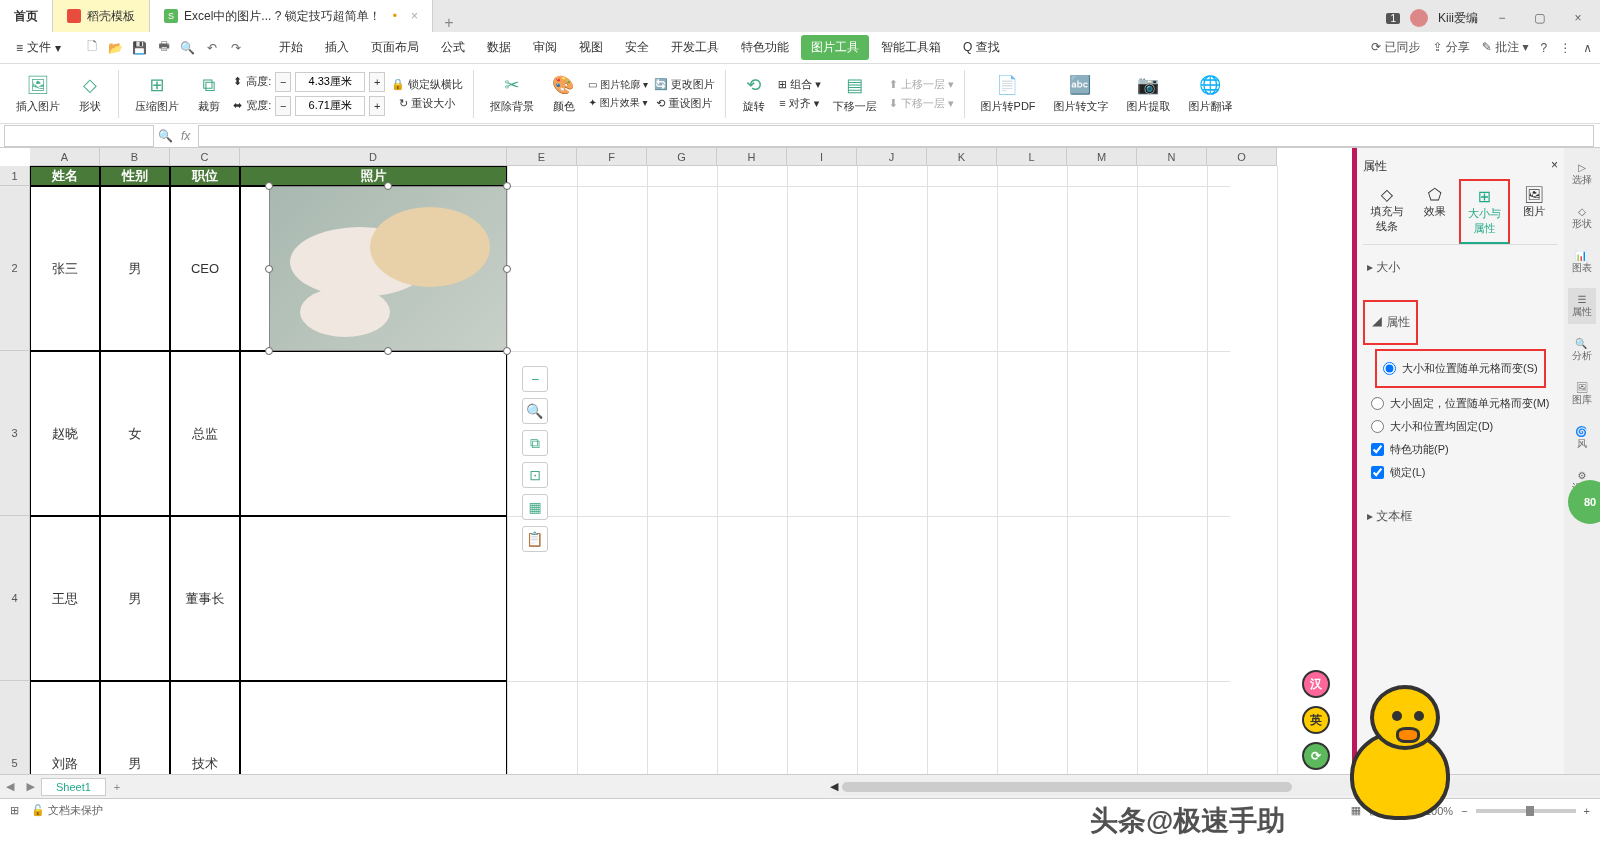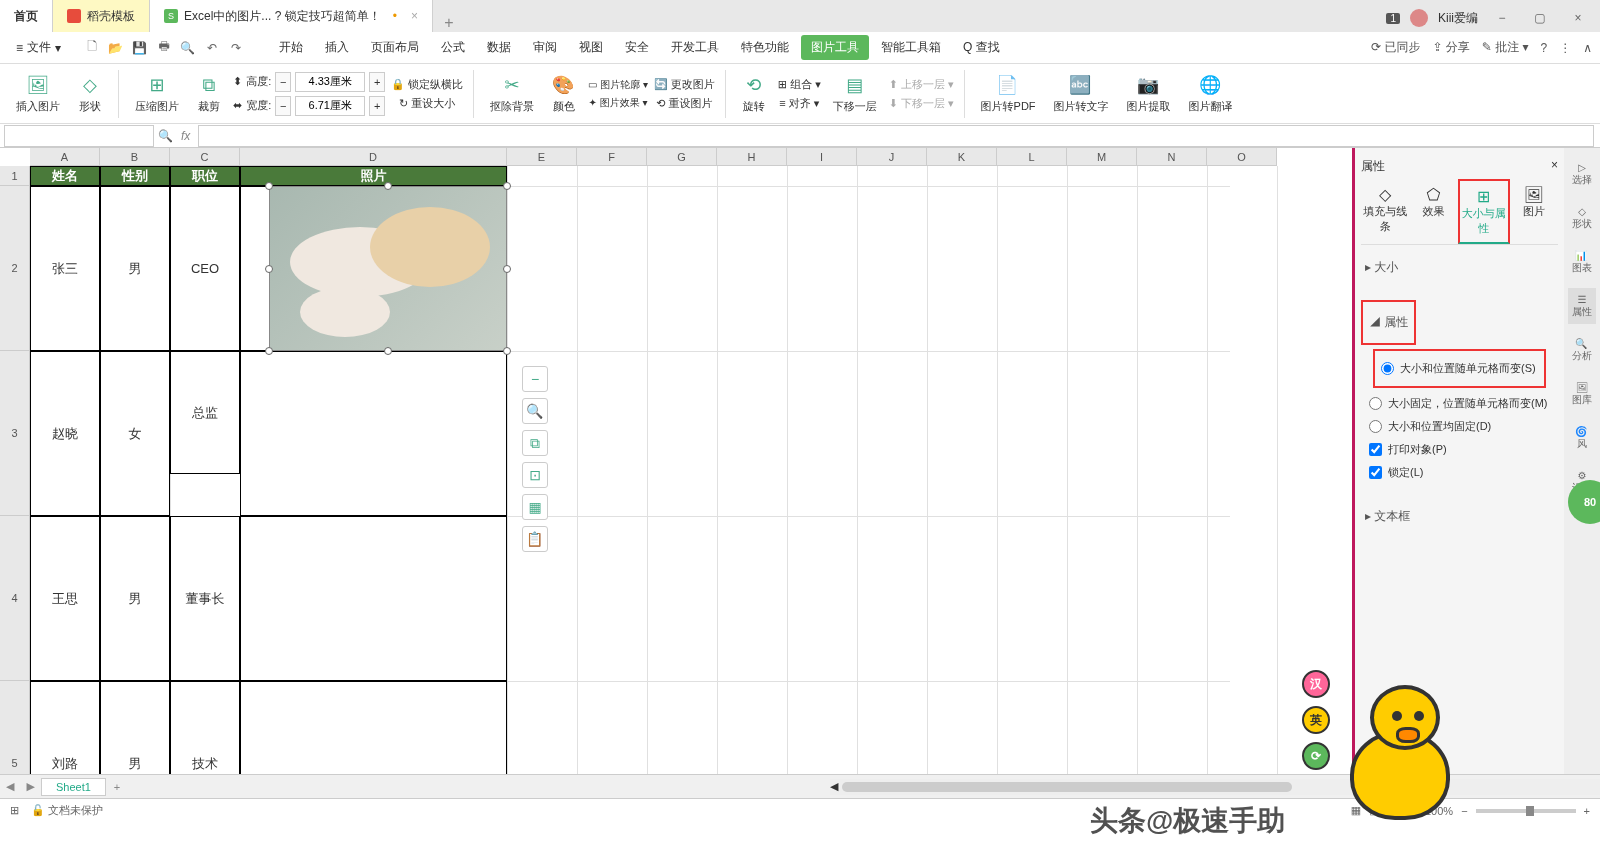--- a/index.html
+++ b/index.html
@@ -48,21 +48,21 @@
 .gline-h { position:absolute; left:0; right:0; height:1px; background:#e0e0e0; }
 .data-table { position:absolute; left:0; top:0; }
 .dt-cell { position:absolute; display:flex; align-items:center; justify-content:center; font-size:13px; }
 .dt-header { background:#4a7a3a; color:#fff; font-weight:bold; }
 .dt-border { border:1px solid #000; }
 .cat-img { position:absolute; left:239px; top:20px; width:238px; height:165px; background:linear-gradient(135deg,#a8b8b0,#c8d0c8); border:1px solid #888; }
 .cat-shape { position:absolute; background:#f0e8e0; border-radius:50%; }
 .sel-handle { position:absolute; width:8px; height:8px; background:#fff; border:1px solid #666; border-radius:50%; }
 .float-tools { position:absolute; left:492px; top:200px; display:flex; flex-direction:column; gap:6px; }
 .ftool { width:26px; height:26px; border:1px solid #ccc; border-radius:3px; background:#fff; display:flex; align-items:center; justify-content:center; color:#4a8; font-size:14px; cursor:pointer; }
-.panel { width:248px; border-left:3px solid #be185d; background:#f5f5f5; display:flex; }
+.panel { width:248px; border-left:5px solid #be185d; background:#f5f5f5; display:flex; }
 .panel-main { flex:1; padding:6px; }
 .panel-title { font-size:12px; padding:4px 0; display:flex; justify-content:space-between; }
 .panel-tabs { display:flex; gap:0; border-bottom:1px solid #ddd; margin-bottom:8px; }
 .ptab { flex:1; text-align:center; padding:6px 2px; font-size:11px; cursor:pointer; }
 .ptab.active { color:#2a8; border-bottom:2px solid #2a8; }
 .ptab-hl { border:2px solid #e33; }
 .psection { padding:6px 4px; font-size:12px; color:#555; cursor:pointer; }
 .psection.hl { border:2px solid #e33; display:inline-block; padding:12px 6px; }
 .pradio-group { border:2px solid #e33; padding:6px; margin:4px 12px; }
 .pradio { display:flex; align-items:center; gap:6px; padding:4px 0; font-size:11px; }
@@ -305,21 +305,21 @@
             <div class="dt-cell dt-header dt-border" style="left: 0px; top: 0px; width: 70px; height: 20px;">姓名</div>
             <div class="dt-cell dt-header dt-border" style="left: 70px; top: 0px; width: 70px; height: 20px;">性别</div>
             <div class="dt-cell dt-header dt-border" style="left: 140px; top: 0px; width: 70px; height: 20px;">职位</div>
             <div class="dt-cell dt-header dt-border" style="left: 210px; top: 0px; width: 267px; height: 20px;">照片</div>
             <div class="dt-cell dt-border" style="left: 0px; top: 20px; width: 70px; height: 165px;">张三</div>
             <div class="dt-cell dt-border" style="left: 70px; top: 20px; width: 70px; height: 165px;">男</div>
             <div class="dt-cell dt-border" style="left: 140px; top: 20px; width: 70px; height: 165px;">CEO</div>
             <div class="dt-cell dt-border" style="left: 210px; top: 20px; width: 267px; height: 165px;"></div>
             <div class="dt-cell dt-border" style="left: 0px; top: 185px; width: 70px; height: 165px;">赵晓</div>
             <div class="dt-cell dt-border" style="left: 70px; top: 185px; width: 70px; height: 165px;">女</div>
-            <div class="dt-cell dt-border" style="left: 140px; top: 185px; width: 70px; height: 123px;">总监</div>
+            <div class="dt-cell dt-border" style="left: 140px; top: 185px; width: 70px; height: 165px;">总监</div>
             <div class="dt-cell dt-border" style="left: 210px; top: 185px; width: 267px; height: 165px;"></div>
             <div class="dt-cell dt-border" style="left: 0px; top: 350px; width: 70px; height: 165px;">王思</div>
             <div class="dt-cell dt-border" style="left: 70px; top: 350px; width: 70px; height: 165px;">男</div>
             <div class="dt-cell dt-border" style="left: 140px; top: 350px; width: 70px; height: 165px;">董事长</div>
             <div class="dt-cell dt-border" style="left: 210px; top: 350px; width: 267px; height: 165px;"></div>
             <div class="dt-cell dt-border" style="left: 0px; top: 515px; width: 70px; height: 165px;">刘路</div>
             <div class="dt-cell dt-border" style="left: 70px; top: 515px; width: 70px; height: 165px;">男</div>
             <div class="dt-cell dt-border" style="left: 140px; top: 515px; width: 70px; height: 165px;">技术</div>
             <div class="dt-cell dt-border" style="left: 210px; top: 515px; width: 267px; height: 165px;"></div>
           </div>
@@ -372,21 +372,21 @@
       <label class="pradio" style="padding-left:8px">
           <input type="radio" style="">
           <span>大小固定，位置随单元格而变(M)</span>
         </label>
       <label class="pradio" style="padding-left:8px">
           <input type="radio" style="">
           <span>大小和位置均固定(D)</span>
         </label>
       <label class="pcheck">
           <input type="checkbox" checked="" style="">
-          <span>打印对象(P)</span>
+          <span>特色功能(P)</span>
         </label>
       <label class="pcheck">
           <input type="checkbox" checked="" style="">
           <span>锁定(L)</span>
         </label>
       <div style="height:18px"></div>
       <div class="psection">▸ <span>文本框</span></div>
       <div style="height:18px"></div>
     </div>
     <div class="side-icons">

